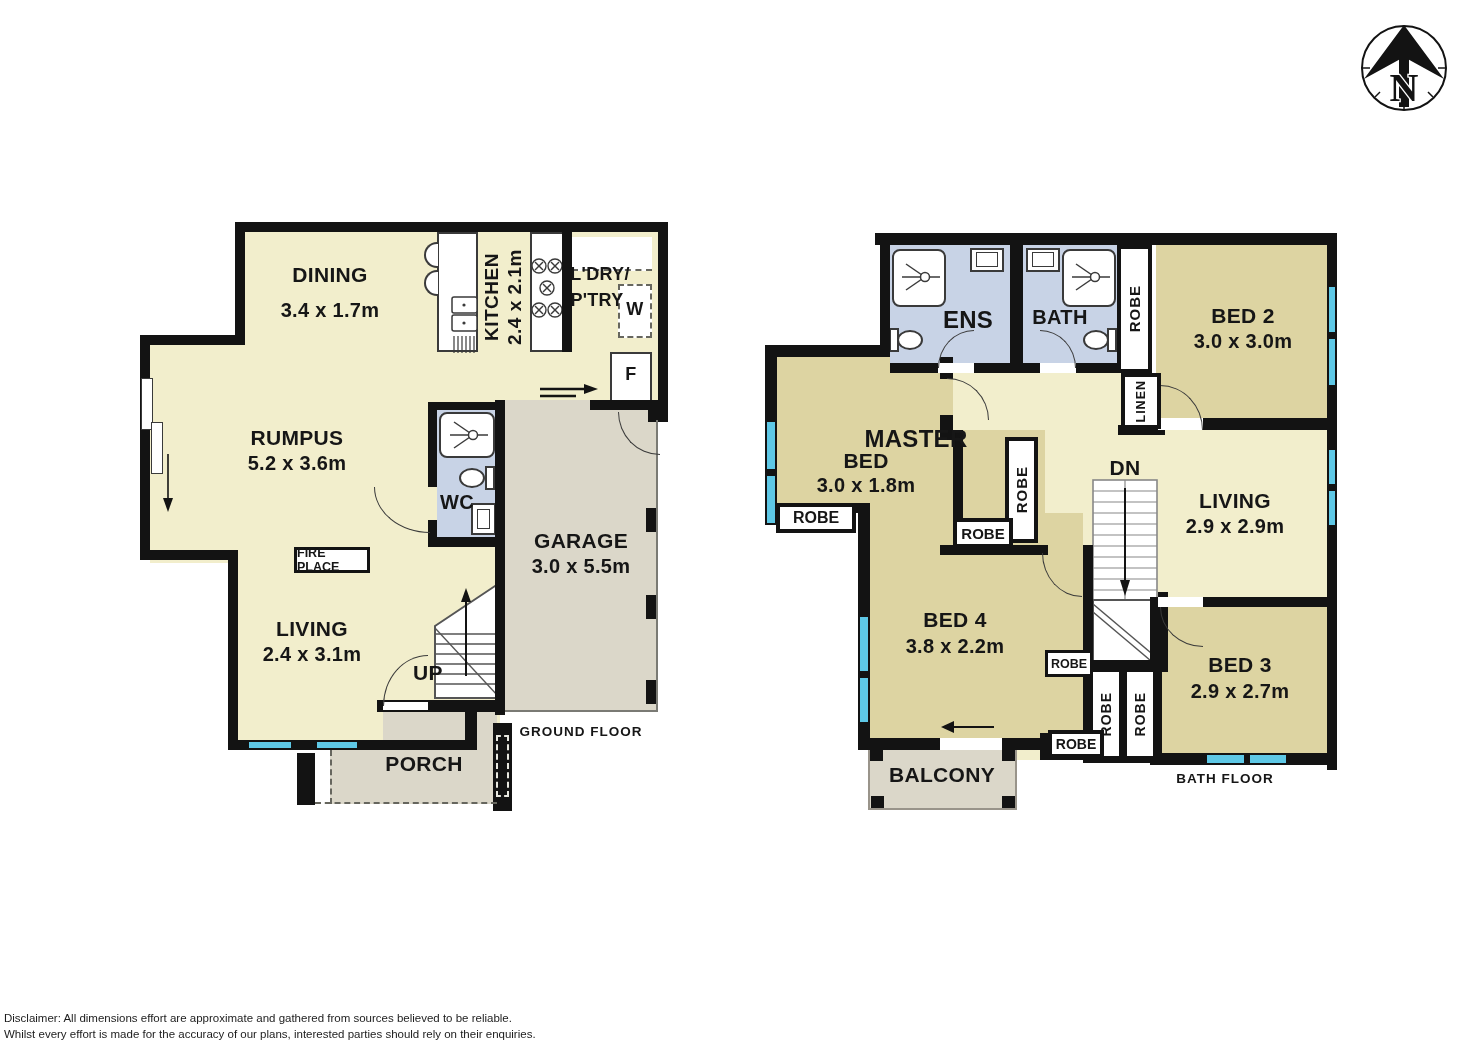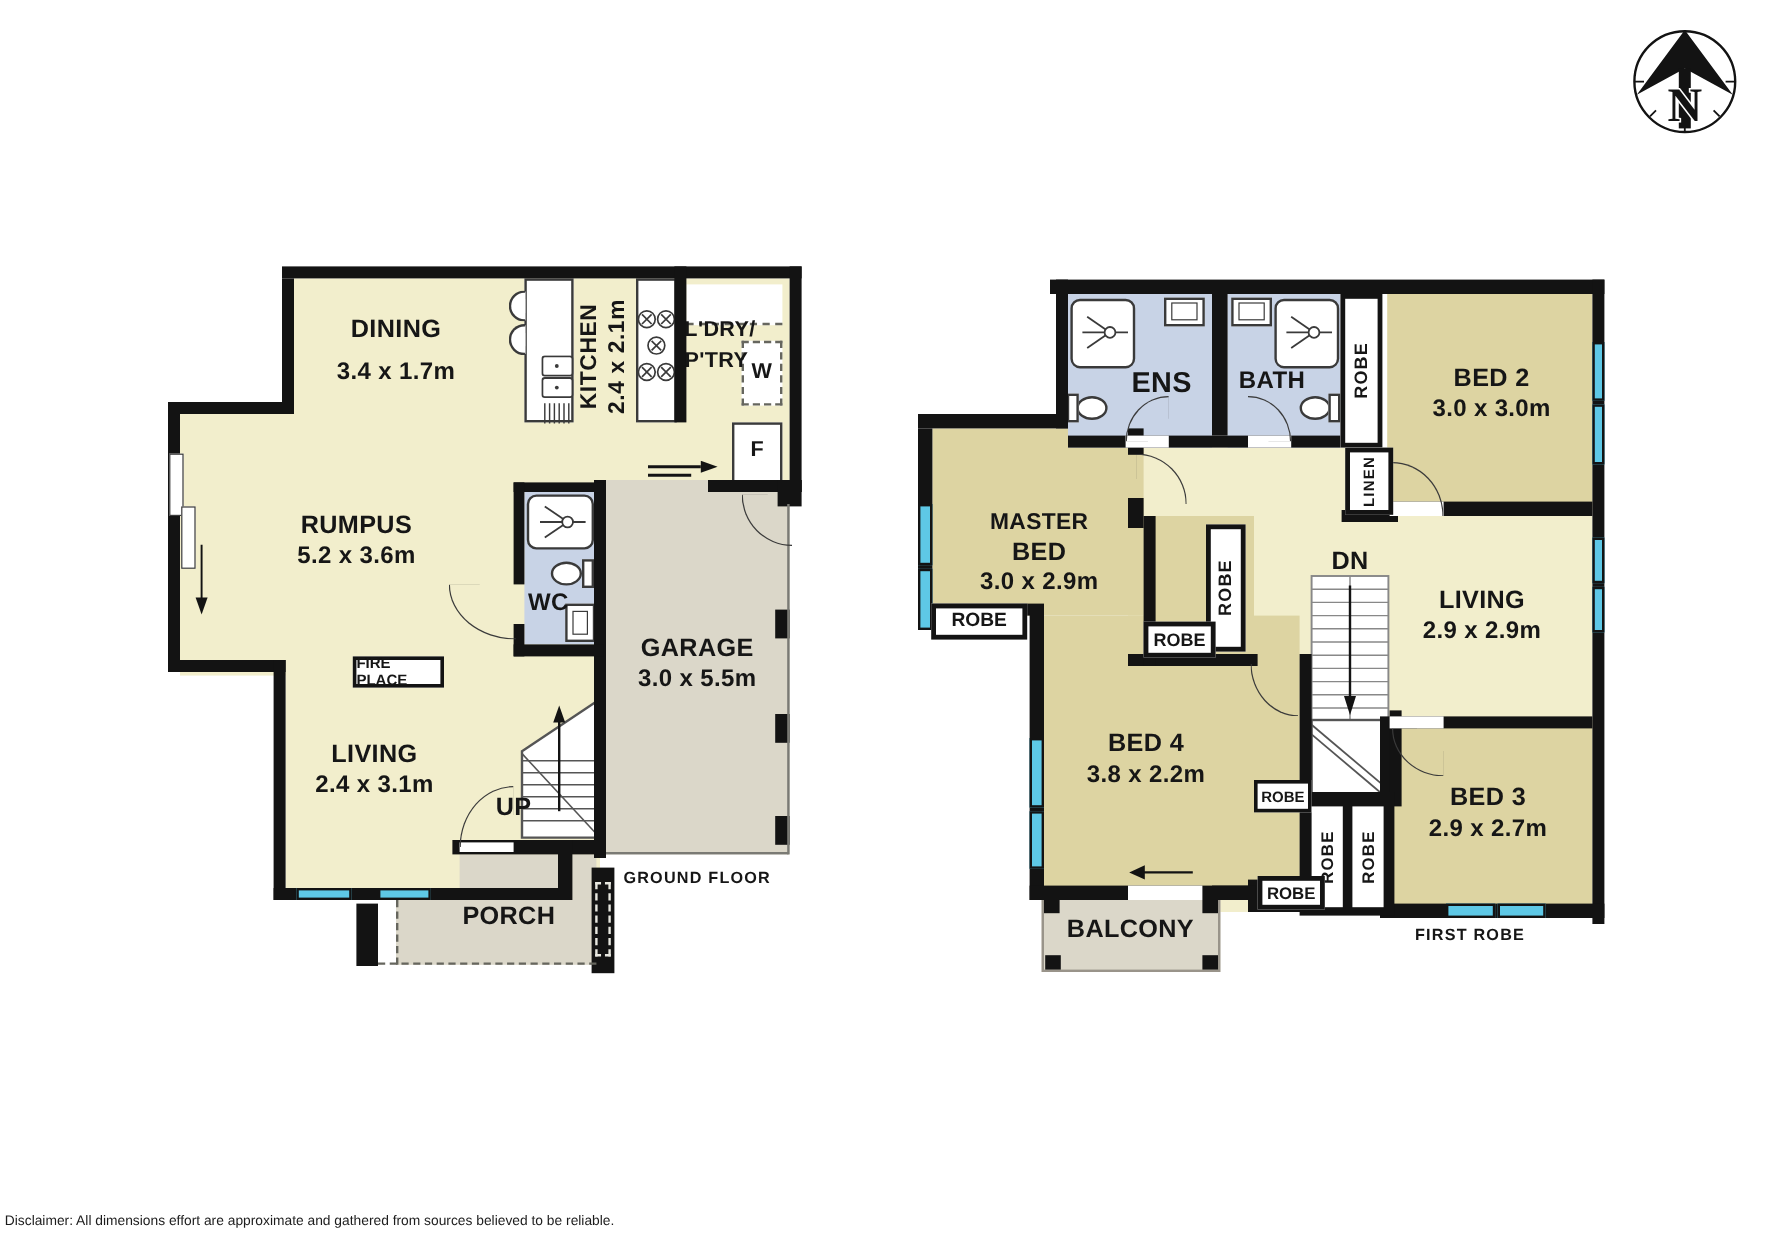--- a/index.html
+++ b/index.html
@@ -319,44 +319,45 @@
   </div>
   <div class="rbs" style="left:1127px;top:672px;width:26px;height:84px">
     <span class="vt" style="font-size:14px">ROBE</span>
   </div>
   <div class="rb" style="left:1048px;top:730px;width:56px;height:28px;font-size:14px">ROBE</div>
 
   <div class="lb" style="left:968px;top:306px;font-size:24px">ENS</div>
   <div class="lb" style="left:1060px;top:306px;font-size:20px">BATH</div>
   <div class="lb" style="left:1243px;top:304px;font-size:21px">BED 2</div>
   <div class="lb" style="left:1243px;top:330px;font-size:20px">3.0 x 3.0m</div>
-  <div class="lb" style="left:866px;top:425px;font-size:19px">MASTER</div>
+  <div class="lb" style="left:916px;top:425px;font-size:24px">MASTER</div>
   <div class="lb" style="left:866px;top:449px;font-size:21px">BED</div>
-  <div class="lb" style="left:866px;top:474px;font-size:20px">3.0 x 2.9m</div>
+  <div class="lb" style="left:866px;top:474px;font-size:20px">3.0 x 1.8m</div>
   <div class="lb" style="left:1125px;top:456px;font-size:21px">DN</div>
   <div class="lb" style="left:1235px;top:489px;font-size:21px">LIVING</div>
   <div class="lb" style="left:1235px;top:515px;font-size:20px">2.9 x 2.9m</div>
   <div class="lb" style="left:955px;top:608px;font-size:21px">BED 4</div>
   <div class="lb" style="left:955px;top:635px;font-size:20px">3.8 x 2.2m</div>
   <div class="lb" style="left:1240px;top:653px;font-size:21px">BED 3</div>
   <div class="lb" style="left:1240px;top:680px;font-size:20px">2.9 x 2.7m</div>
   <div class="lb" style="left:942px;top:763px;font-size:21px">BALCONY</div>
-  <div class="lb" style="left:1225px;top:771px;font-size:13.5px;letter-spacing:1px">FIRST ROBE</div>
+  <div class="lb" style="left:1225px;top:771px;font-size:13.5px;letter-spacing:1px">BATH FLOOR</div>
 
   <svg style="position:absolute;left:1358px;top:22px" width="92" height="92">
     <circle cx="46" cy="46" r="42" fill="#fff" stroke="#131313" stroke-width="2"></circle>
     <g stroke="#131313" stroke-width="1.5">
       <line x1="88" y1="46" x2="80" y2="46"></line>
         <line x1="4" y1="46" x2="12" y2="46"></line>
       <line x1="75" y1="75" x2="70" y2="70"></line>
         <line x1="17" y1="75" x2="22" y2="70"></line>
       <line x1="46" y1="88" x2="46" y2="80"></line>
     </g>
     <polygon points="46,3 86,57 46,35 6,57" fill="#131313"></polygon>
     <rect x="41" y="35" width="10" height="50" fill="#131313"></rect>
     <text x="46" y="79" text-anchor="middle" font-family="Liberation Serif, serif" font-size="40" font-weight="bold" fill="#131313" stroke="#fff" stroke-width="2.5" paint-order="stroke">N</text>
   </svg>
 
   <div class="disc" style="left:4px;top:1010px">
     <div>Disclaimer: All dimensions effort are approximate and gathered from sources believed to be reliable.</div>
+    <div>Whilst every effort is made for the accuracy of our plans, interested parties should rely on their enquiries.</div>
   </div>
 
 </div>
 
 </body></html>

